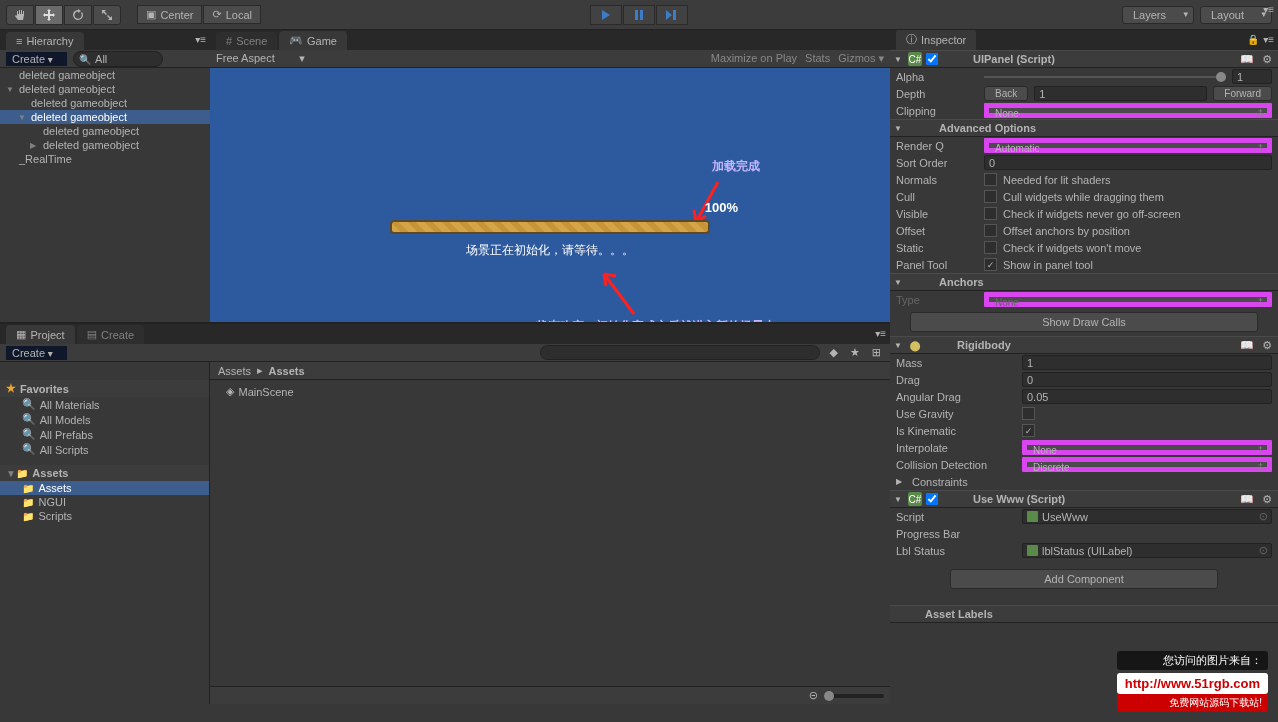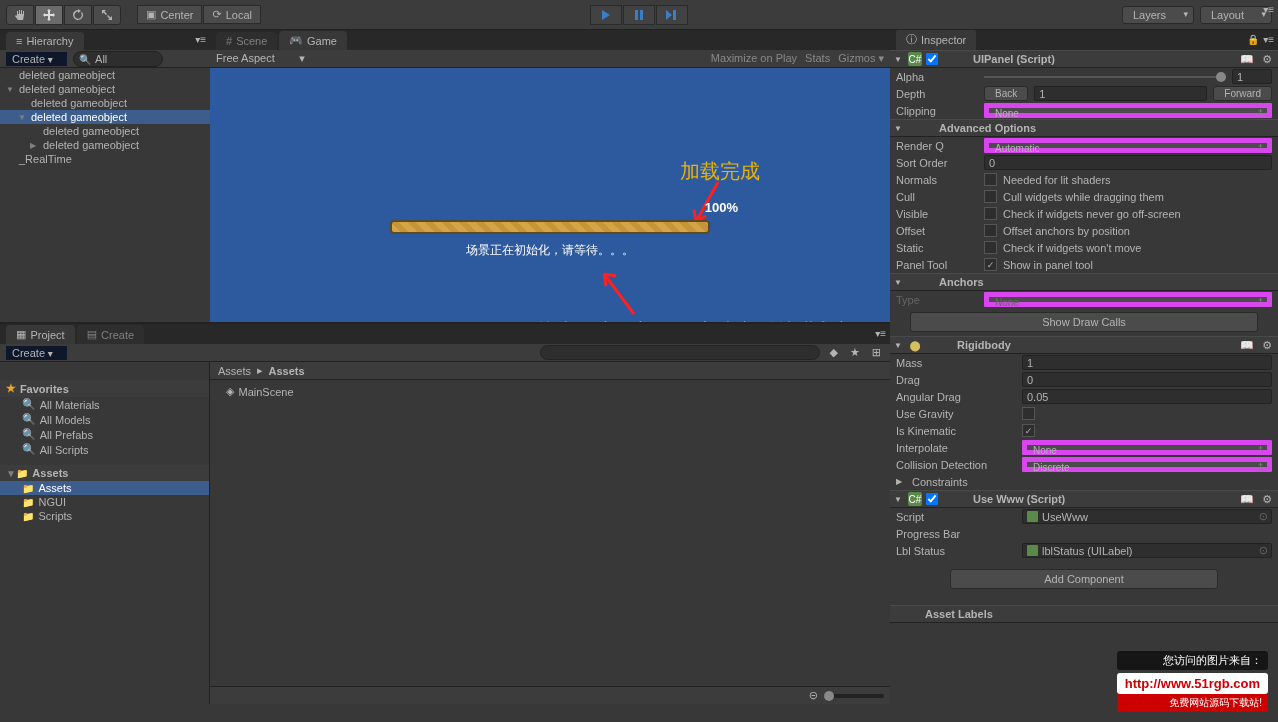--- a/index.html
+++ b/index.html
@@ -38,21 +38,21 @@
 .indent-0 { padding-left: 6px; } .indent-1 { padding-left: 18px; } .indent-2 { padding-left: 30px; }
 
 .game-tabs { height: 20px; background: #282828; display: flex; align-items: flex-end; padding-left: 6px; }
 .game-sub-bar { height: 18px; background: #3c3c3c; display: flex; align-items: center; padding: 0 6px; border-bottom: 1px solid #222; justify-content: space-between; }
 .right-toggles { display: flex; gap: 8px; font-size: 10px; color: #888; }
 .game-view { flex: 1; background: #2d5a9e; position: relative; margin: 0 0 2px 0; }
 .progress-container { position: absolute; left: 50%; top: 152px; transform: translateX(-50%); width: 320px; }
 .progress-pct { position: absolute; right: -28px; top: -20px; color: #fff; font-weight: bold; font-size: 13px; }
 .progress-bar { width: 100%; height: 14px; border: 2px solid #5a4a2a; border-radius: 4px; background: repeating-linear-gradient(45deg,#d4a548,#d4a548 6px,#c89438 6px,#c89438 12px); }
 .progress-text { text-align: center; color: #fff; margin-top: 8px; font-size: 12px; }
-.annotation { position: absolute; color: #eab308; font-weight: normal; font-size: 20px; }
+.annotation { position: absolute; color: #c4b5fd; font-weight: bold; font-size: 12px; }
 .proj-tab-bar { height: 20px; background: #282828; display: flex; align-items: flex-end; padding-left: 6px; position: relative; }
 .proj-body { flex: 1; display: flex; }
 .proj-sidebar { width: 210px; background: #383838; border-right: 1px solid #222; overflow-y: auto; padding-top: 18px; }
 .proj-header { padding: 2px 6px; background: #3c3c3c; font-weight: bold; display: flex; align-items: center; gap: 4px; }
 .fav-star { color: #e8a830; }
 .proj-item { padding: 1px 6px 1px 22px; display: flex; align-items: center; gap: 4px; cursor: pointer; }
 .proj-item.selected { background: #3d5e8c; color: #fff; }
 .search-icon-sm { color: #e8a830; font-size: 11px; }
 .folder-icon { color: #808080; font-size: 10px; }
 .proj-main { flex: 1; background: #383838; display: flex; flex-direction: column; }

